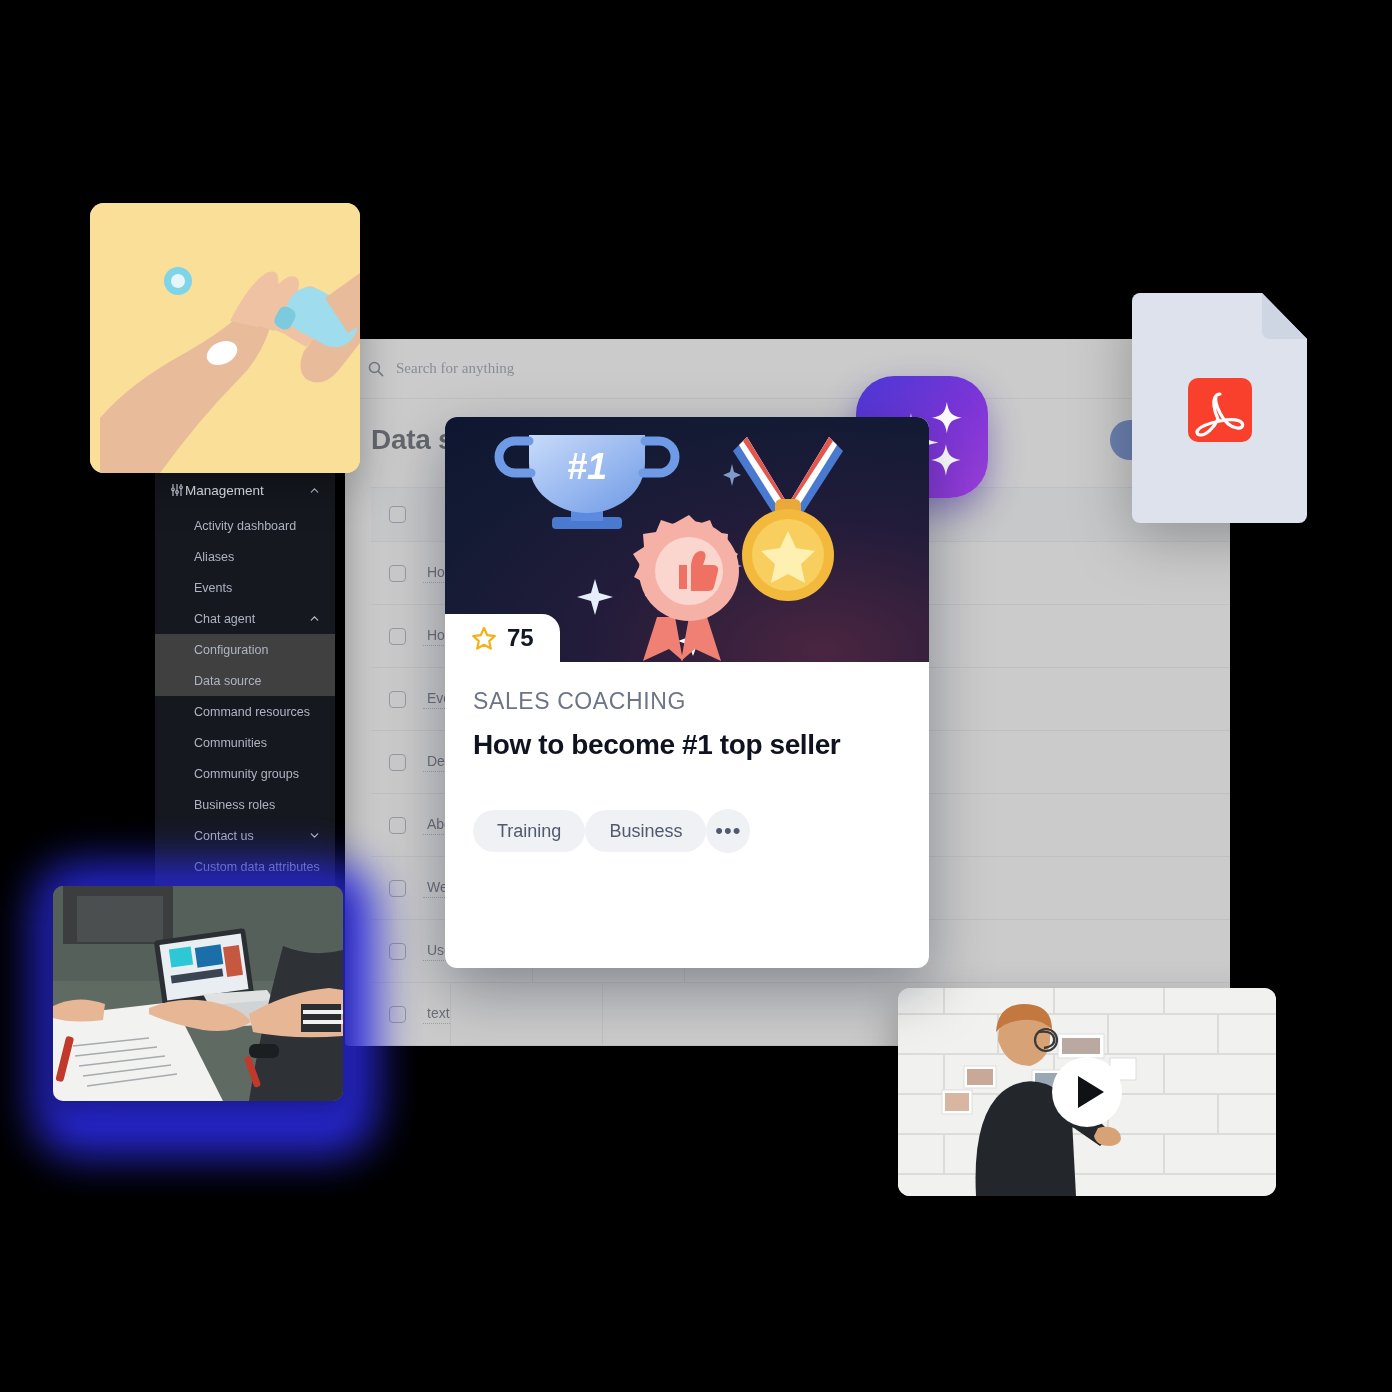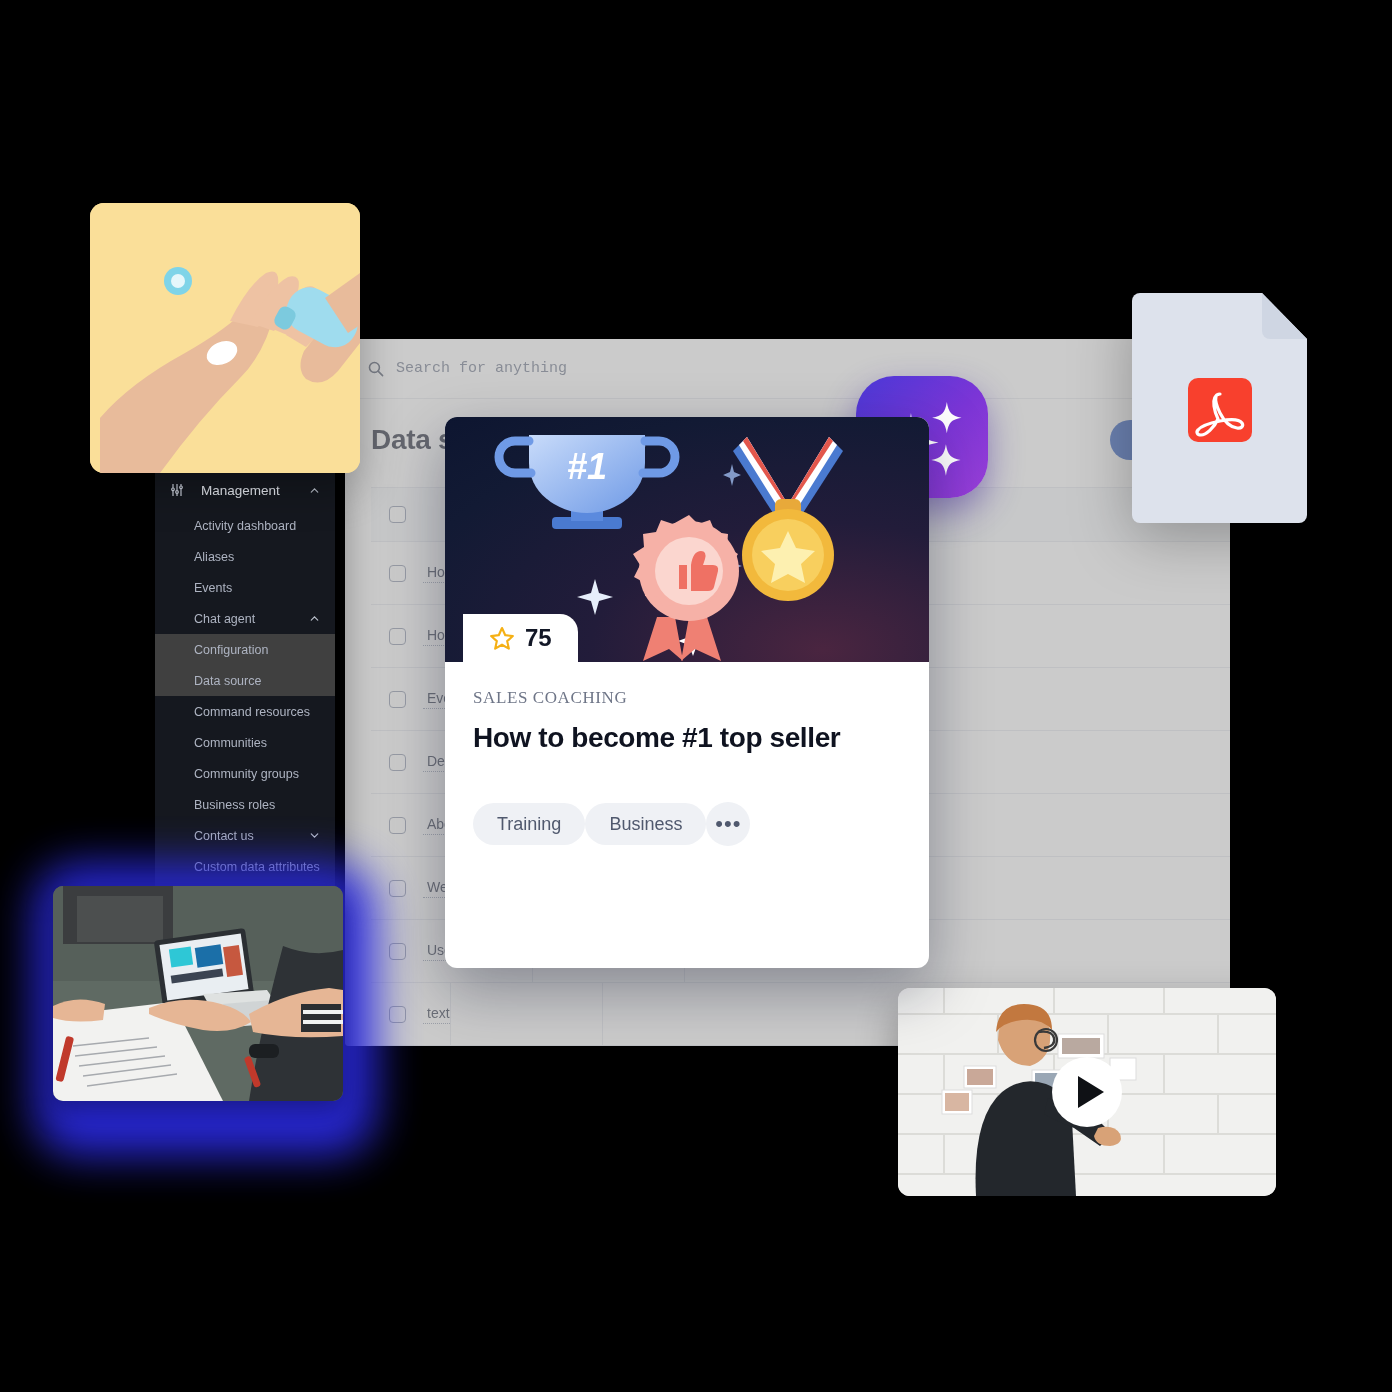--- a/index.html
+++ b/index.html
@@ -19,21 +19,21 @@
   }
   .app-dim{ position:absolute; inset:0; background:rgba(160,160,160,.55); pointer-events:none; z-index:60;}
   .topbar{
     position:absolute; left:0; top:0; right:0; height:60px;
     background:#fff; border-bottom:1px solid #e7e9ee;
     display:flex; align-items:center; padding:0 22px;
   }
   .search-wrap{ display:flex; align-items:center; gap:12px; flex:1; }
   .search-input{
     border:none; outline:none; background:transparent;
-    font-family:Liberation Mono, monospace; font-size:15px; color:#ef4444; width:340px;
+    font-family:Liberation Serif, serif; font-size:15px; color:#ef4444; width:340px;
   }
   .search-input::placeholder{ color:#6b7489; }
   .bell{ position:relative; margin-left:auto; margin-right:8px; }
   .bell-dot{
     position:absolute; right:-3px; top:-2px; width:11px; height:11px;
     border-radius:50%; background:#f2994a; border:2px solid #fff;
   }
 
   .page-head{
     position:absolute; left:0; top:60px; right:0; height:82px;
@@ -77,21 +77,21 @@
   }
   .thead .c-type, .thead .c-del{ border-left:none; }
 
   
   .sidebar{
     position:absolute; left:155px; top:470px; width:180px; height:420px;
     background:#15181f; overflow:hidden; z-index:70;
     box-shadow:0 14px 40px rgba(0,0,0,.5);
   }
   .sb-head{
-    display:flex; align-items:center; gap:16px; height:40px;
+    display:flex; align-items:center; gap:0; height:40px;
     padding:0 14px; color:#e5e8ef; font-size:13.5px;
   }
   .sb-item{
     display:flex; align-items:center; height:31px; padding:0 14px 0 39px;
     color:#aeb4c2; font-size:12.5px; cursor:pointer;
   }
   .sb-item .chev{ margin-left:auto; }
   .sb-group{ background:#404040; }
 
   
@@ -144,25 +144,24 @@
     box-shadow:0 22px 60px rgba(10,15,40,.35);
   }
   .cc-hero{
     position:relative; height:245px;
     background:radial-gradient(120% 130% at 78% 95%, #4a2540 0%, #221c3a 40%, #121a34 75%, #0d1530 100%);
   }
   .cc-star-notch{
     position:absolute; left:0; bottom:0; background:#fff;
     height:48px; padding:0 26px 0 26px; display:flex; align-items:center; gap:10px;
     border-top-right-radius:18px;
-    margin-left:18px;
   }
   .cc-score{ font-size:24px; font-weight:bold; color:#121726; }
   .cc-body{ padding:26px 28px 0 28px; }
-  .cc-kicker{ font-size:17px; color:#6e7587; letter-spacing:.6px;font-family:Liberation Serif, serif; }
+  .cc-kicker{ font-size:23px; color:#6e7587; letter-spacing:.6px; }
   .cc-title{ font-size:28px; font-weight:bold; color:#0f1320; margin-top:14px; letter-spacing:-.4px;}
   .cc-tags{ display:flex; align-items:center; margin-top:48px; }
   .tag{
     background:#eff1f5; color:#50596e; border-radius:22px;
     height:42px; padding:0 24px; display:flex; align-items:center; font-size:18px;
     cursor:pointer;
   }
   .tag-more{
     background:#eff1f5; width:44px; height:44px; border-radius:50%;
     display:flex; align-items:center; justify-content:center; color:#50596e;

